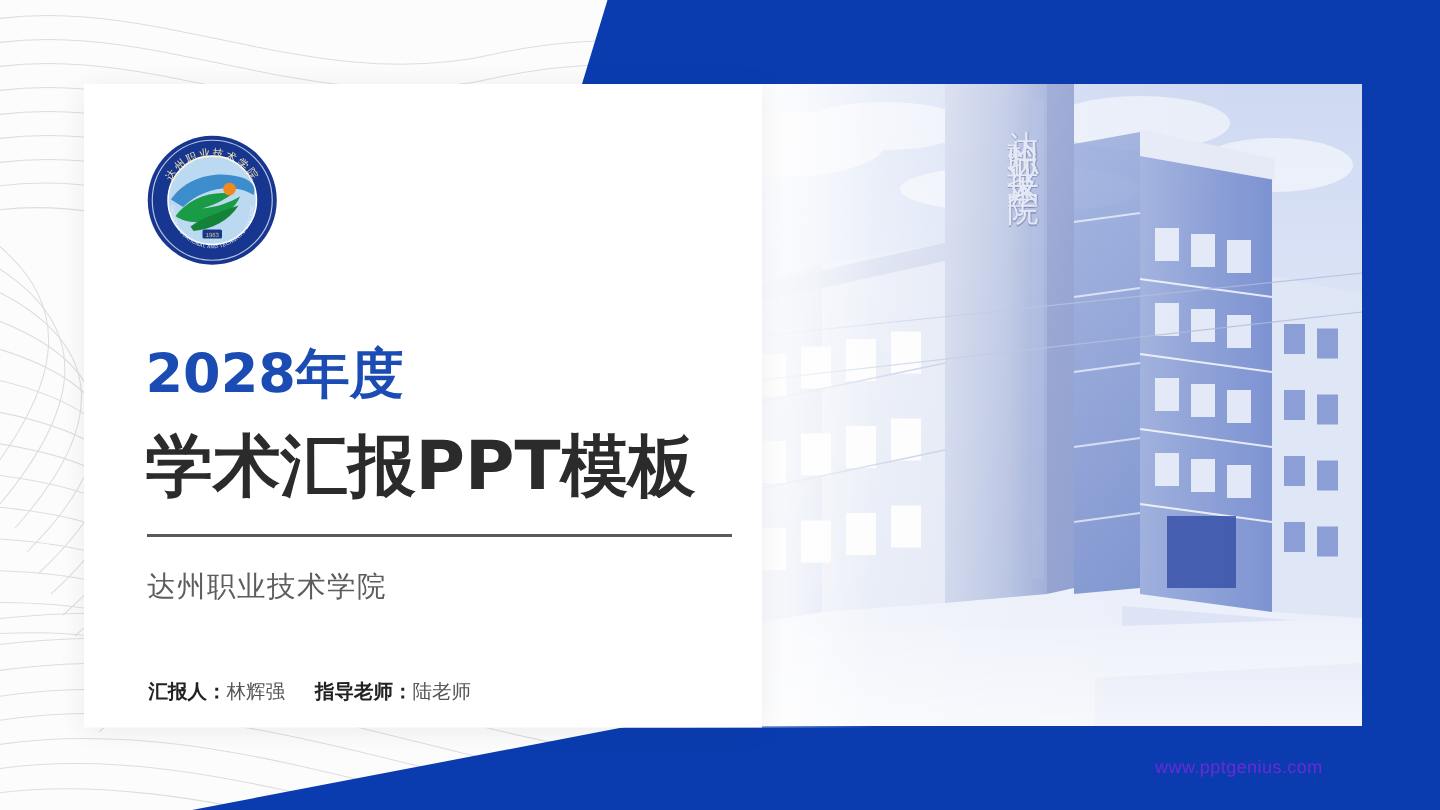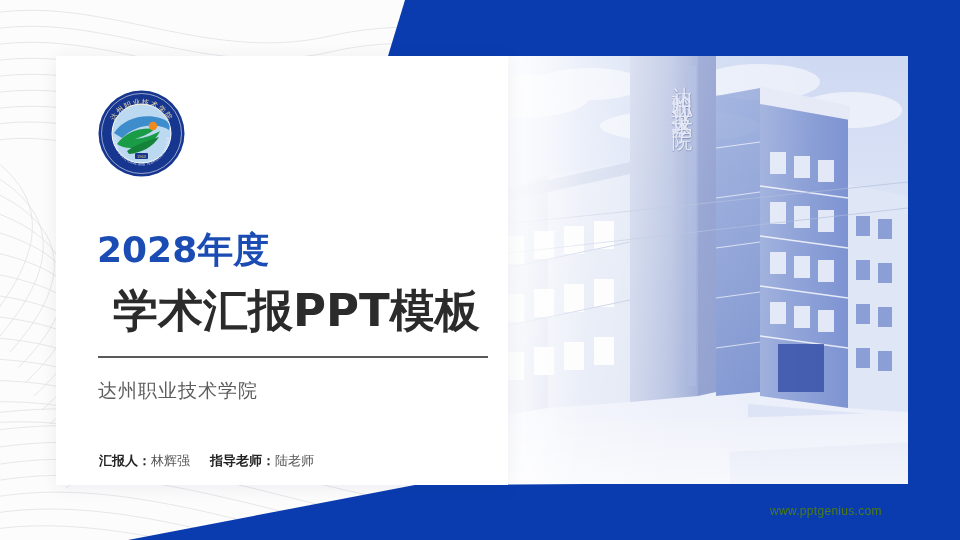--- a/index.html
+++ b/index.html
@@ -88,21 +88,20 @@
     letter-spacing:0px;line-height:1;
     font-family:"DejaVu Sans","Liberation Sans",sans-serif;
     white-space:nowrap;
   }
   .title-main{
     position:absolute;left:97px;top:288px;
     font-size:45px;font-weight:bold;color:#2b2b2b;
     letter-spacing:0px;line-height:1;
     font-family:"DejaVu Sans","Liberation Sans",sans-serif;
     white-space:nowrap;
-    margin-left:16px;
   }
   .rule{
     position:absolute;left:98px;top:356px;width:390px;height:2px;
     background:#5a5a5a;
   }
   .subtitle{
     position:absolute;left:98px;top:378px;
     font-size:19px;color:#5d5d5d;letter-spacing:1px;
     font-family:"DejaVu Sans","Liberation Sans",sans-serif;
     white-space:nowrap;
@@ -111,21 +110,21 @@
     position:absolute;left:99px;top:452px;
     font-size:13px;color:#3a3a3a;white-space:nowrap;
     font-family:Liberation Sans, sans-serif;
   }
   .credits .lab{font-weight:bold;color:#222;}
   .credits .val{color:#555;}
   .credits .gap{display:inline-block;width:20px;}
 
   .site{
     position:absolute;left:770px;top:504px;
-    font-size:12px;color:#4d7c0f;letter-spacing:.3px;
+    font-size:12px;color:#6d28d9;letter-spacing:.3px;
     font-family:"Liberation Sans","DejaVu Sans",sans-serif;
     white-space:nowrap;
   }
 </style>
 </head>
 <body>
 
 <div class="slide">
 
   <div class="contour">

